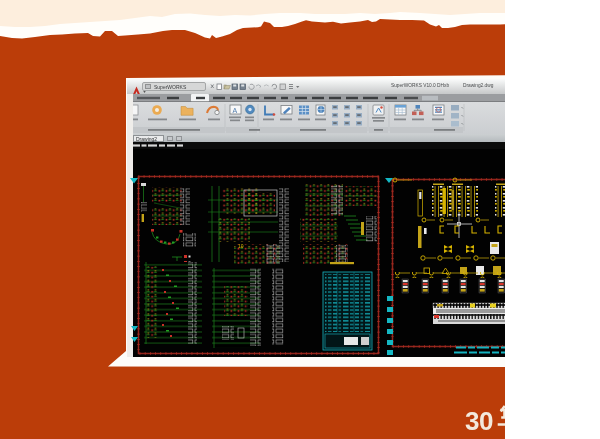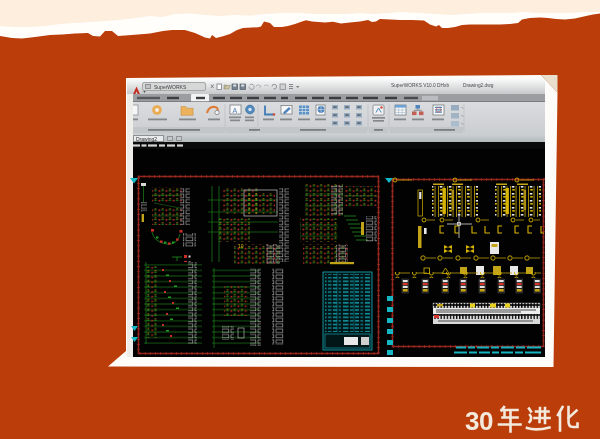--- a/index.html
+++ b/index.html
@@ -1,16 +1,16 @@
 <!DOCTYPE html>
 <html><head>
 <meta charset="utf-8">
 <style>
 html,body{margin:0;padding:0;}
-#slide{position:relative;width:600px;height:439px;background:#fdeedd;overflow:hidden;font-family:"Liberation Sans",sans-serif;}
+#slide{position:relative;width:505px;height:439px;background:#fdeedd;overflow:hidden;font-family:"Liberation Sans",sans-serif;}
 #slide *{box-sizing:border-box;}
 .abs{position:absolute;}
 </style>
 </head>
 <body>
 <div id="slide">
 
 <svg class="abs" style="left:0;top:0;" width="600" height="439" viewBox="0 0 600 439">
 
   <polygon fill="#fffefb" points="0,26 15,27 30,27 45,26 60,24 75,23 90,22 105,21 120,20 135,18 150,16 162,17 175,14 190,13.5 205,15 220,16 235,15 250,15.5 265,14 280,13 300,13 315,14 330,14 345,14 360,13 375,14 390,13 400,12 420,13 435,14 450,15 465,14 480,13 495,13 510,13 525,12 540,13 555,13 570,13 585,12 600,12 600,70 0,70"></polygon>

